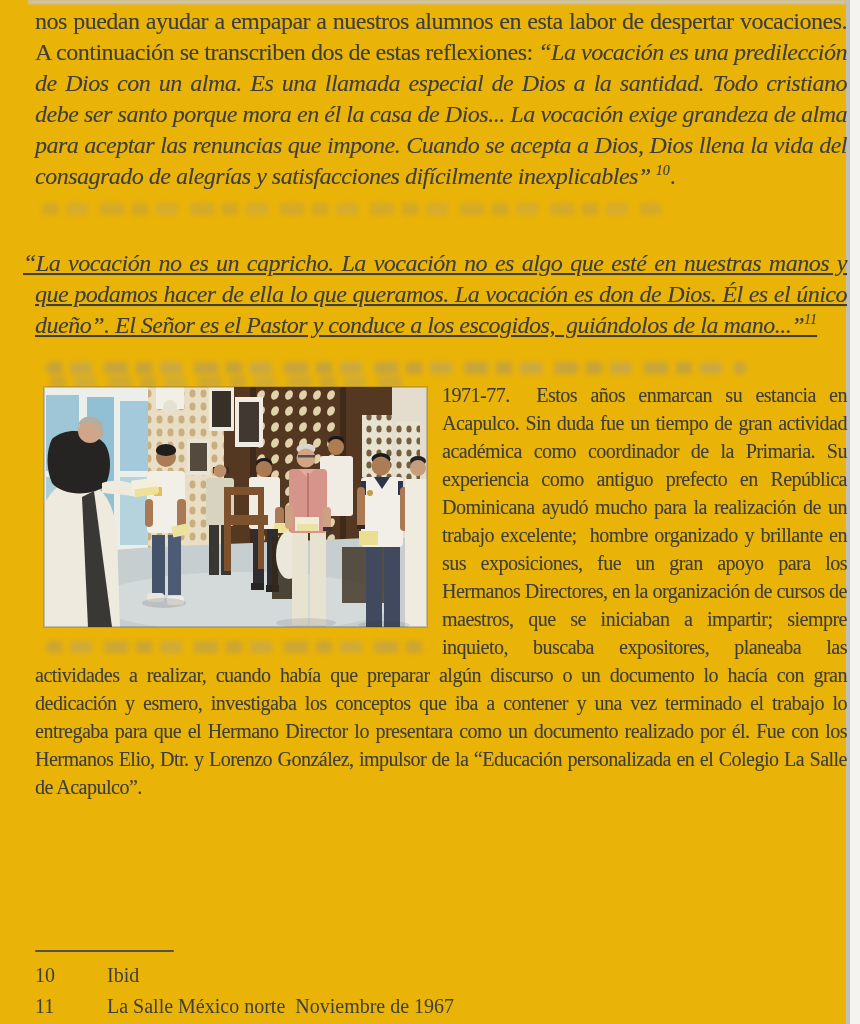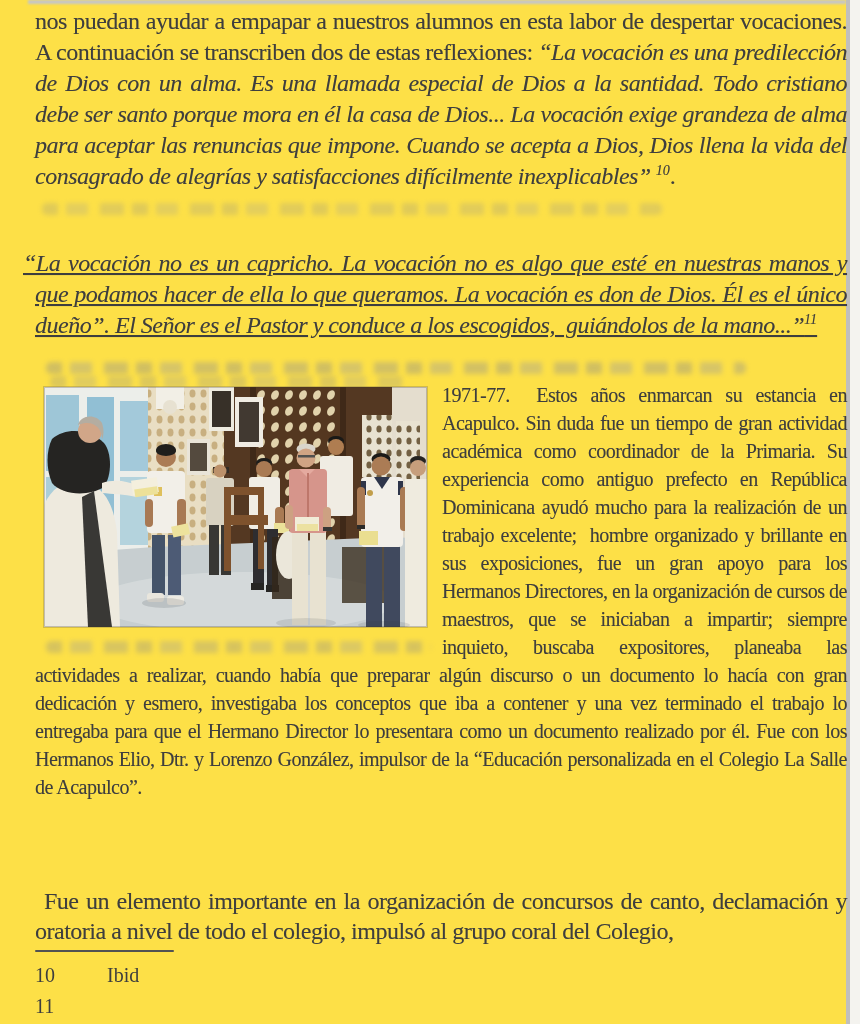--- a/index.html
+++ b/index.html
@@ -1,17 +1,17 @@
 <!DOCTYPE html>
 <html lang="es"><head>
 <meta charset="utf-8">
 <style>
   html,body{margin:0;padding:0;}
   body{width:860px;height:1024px;overflow:hidden;background:#fbfaf7;}
-  .page{position:relative;width:860px;height:1024px;background:#fde047;overflow:hidden;
+  .page{position:relative;width:860px;height:1024px;background:#eab308;overflow:hidden;
         font-family:"Liberation Serif","DejaVu Serif",serif;color:#3e3e3e;
         -webkit-hyphens:auto;hyphens:auto;}
   .page p, .page .txt{margin:0;text-align:justify;
         text-shadow:0.2px 0.2px 0.6px rgba(70,70,70,0.35);}
   
   .top-band{position:absolute;top:0;left:28px;width:818px;height:4px;background:#c6c6c6;filter:blur(1px);}
   .edge-strip{position:absolute;top:0;right:0;width:10px;height:1024px;background:#f4f3ef;}
   .edge-line{position:absolute;top:0;right:10px;width:4px;height:1024px;background:#c0bfbc;filter:blur(0.6px);}
   .smudge{position:absolute;height:12px;border-radius:5px;filter:blur(2.5px);opacity:.38;
      background:repeating-linear-gradient(90deg,#8a8a8a 0 16px,transparent 16px 24px,#9a9a9a 24px 46px,transparent 46px 58px,#909090 58px 82px,transparent 82px 90px);}
@@ -194,26 +194,26 @@
       </g>
 
       <ellipse cx="120" cy="216" rx="22" ry="5" fill="rgba(40,50,60,0.15)"></ellipse>
       <ellipse cx="262" cy="236" rx="30" ry="5" fill="rgba(40,50,60,0.12)"></ellipse>
       <ellipse cx="340" cy="238" rx="26" ry="4" fill="rgba(40,50,60,0.12)"></ellipse>
       <rect x="0" y="0" width="383" height="240" fill="#e9d8b4" opacity="0.05"></rect>
       <rect x="0.5" y="0.5" width="382" height="239" fill="none" stroke="rgba(60,50,40,0.25)" stroke-width="1"></rect>
     </svg><span>1971-77.&nbsp; Estos años enmarcan su es­tancia en Acapulco. Sin duda fue un tiempo de gran actividad académica como coordinador de la Primaria. Su experiencia como antiguo prefecto en República Dominicana ayudó mucho para la realización de un trabajo exce­lente;&nbsp; hombre organizado y brillante en sus exposiciones, fue un gran apo­yo para los Hermanos Directores, en la organización de cursos de maestros, que se iniciaban a impartir; siempre inquieto, buscaba expositores, planeaba las actividades a realizar, cuando ha­bía que preparar algún discurso o un documento lo hacía con gran dedicación y esmero, investigaba los conceptos que iba a contener y una vez terminado el trabajo lo entregaba para que el Hermano Director lo presentara como un do­cumento realizado por él. Fue con los Hermanos Elio, Dtr. y Lorenzo González, impulsor de la “Educación personalizada en el Colegio La Salle de Acapulco”.</span>
   </div>
 
-  <p class="p4"><span>Fue un elemento importante en la organización de concursos de canto, decla­mación y oratoria a nivel de todo el colegio, impulsó al grupo coral del Colegio,</span></p>
 
   <div class="footer">
     <div class="fn-rule"></div>
     <div class="fn-row">
       <span class="fn-num">10</span>
       <span class="fn-text">Ibid</span>
     </div>
     <div class="fn-row">
       <span class="fn-num">11</span>
+      <span class="fn-text">La Salle México norte&nbsp; Noviembre de 1967</span>
     </div>
   </div>
 
 </div>
 
 </body></html>

